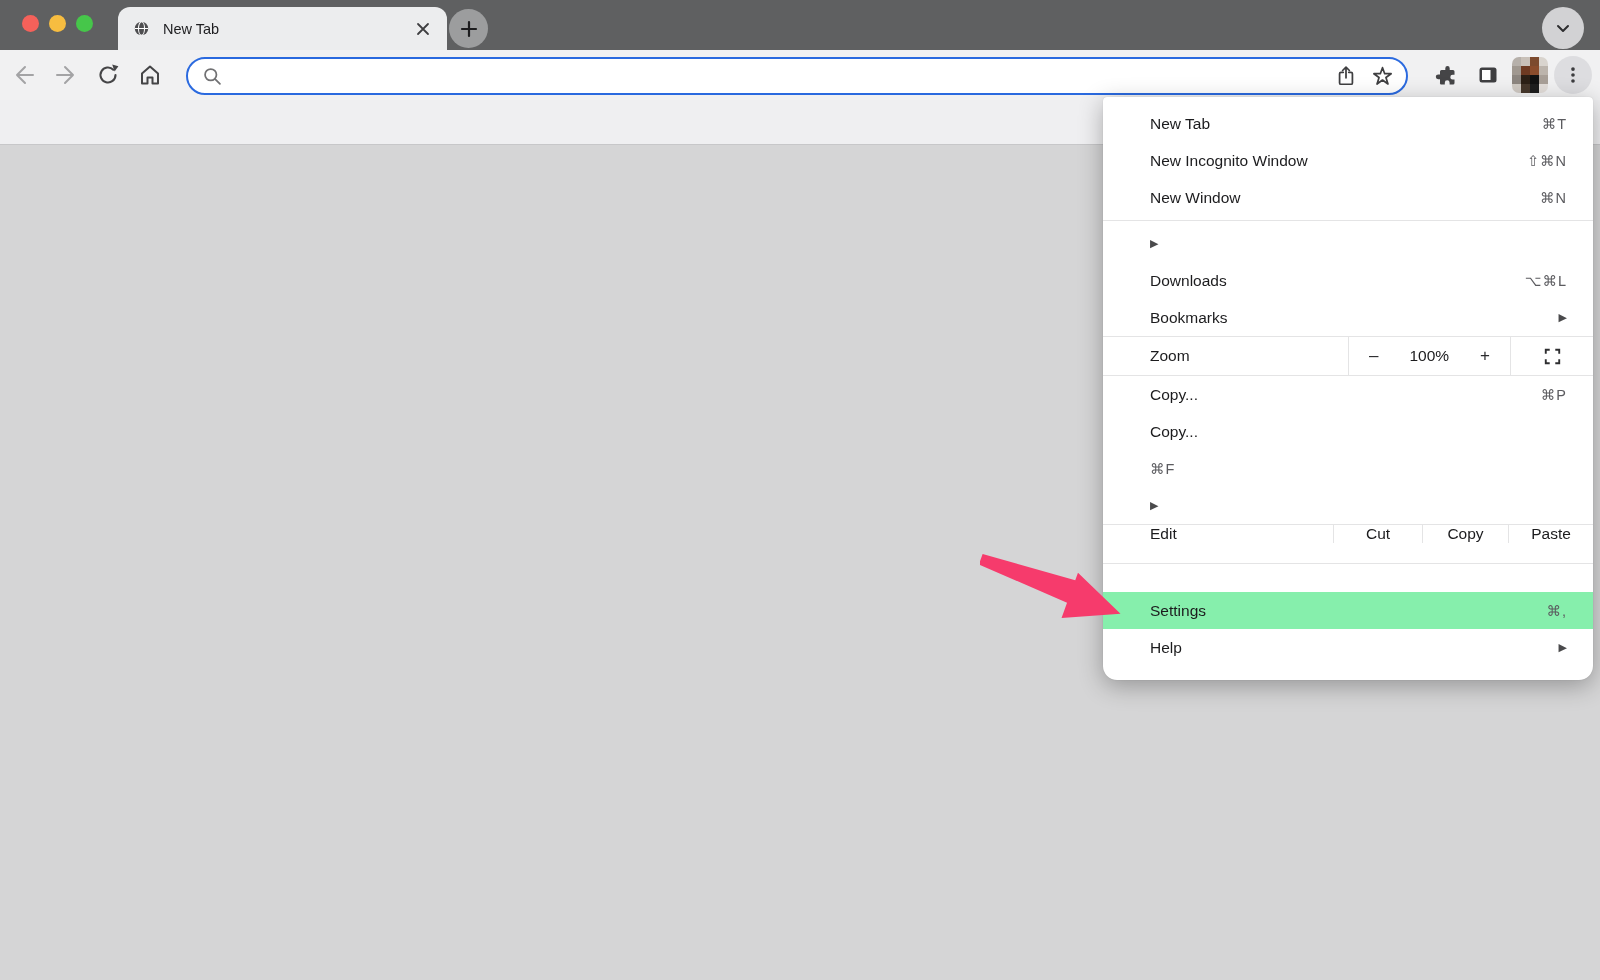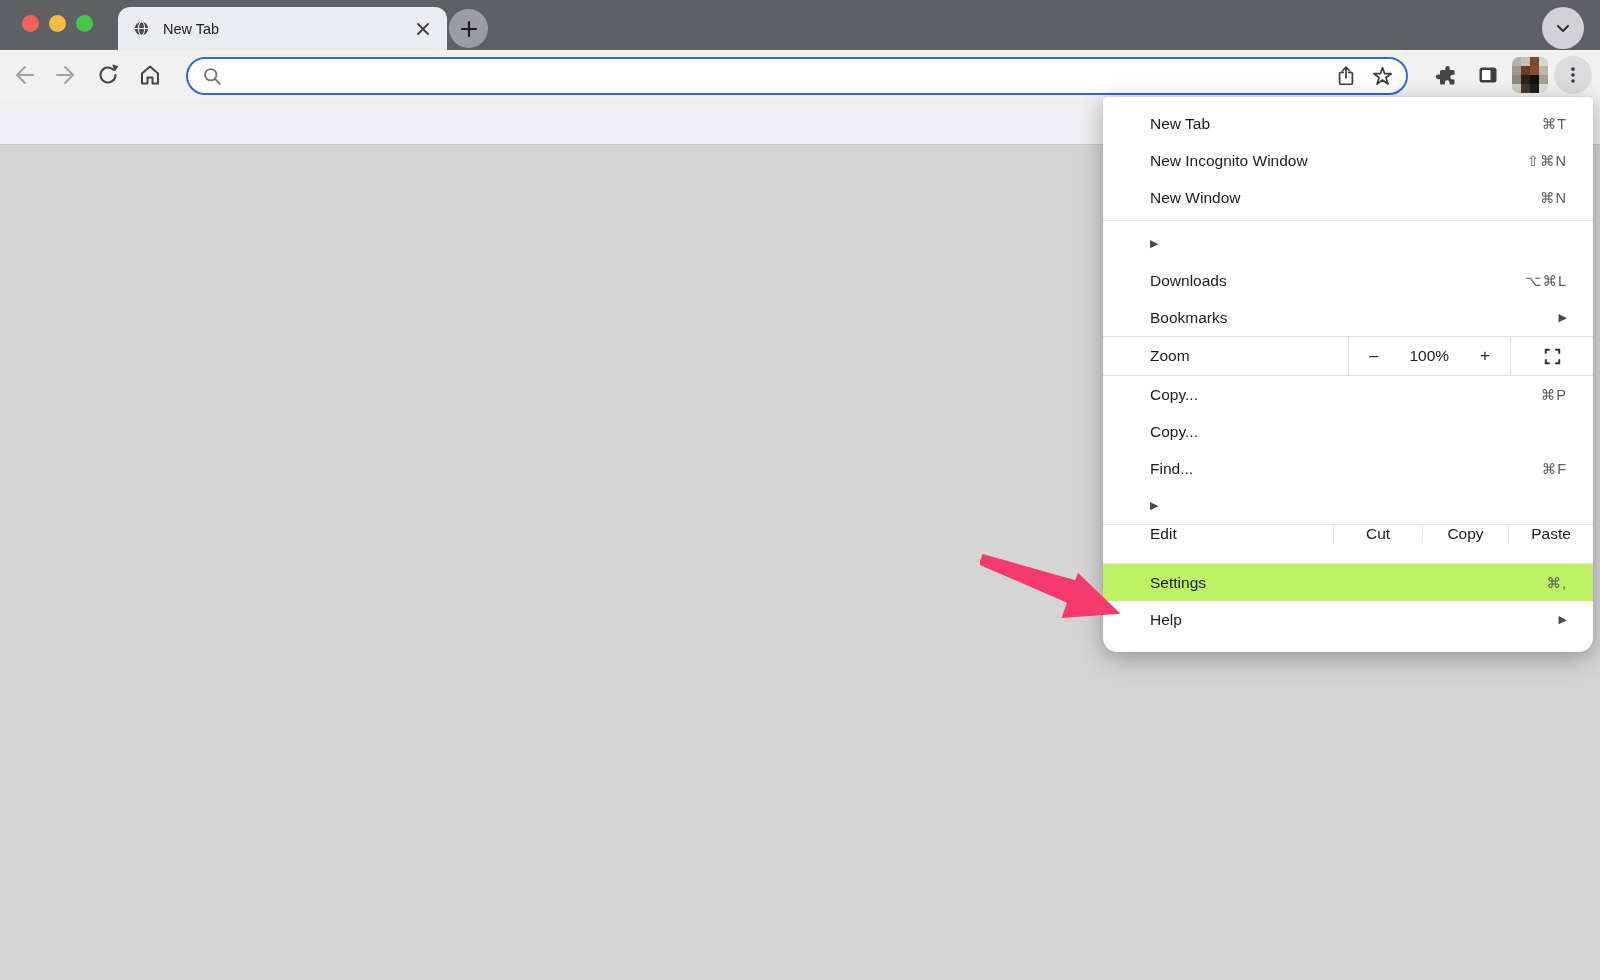--- a/index.html
+++ b/index.html
@@ -45,21 +45,21 @@
 
   
   .menu { position:absolute; left:1103px; top:97px; width:490px; background:#ffffff;
           border-radius:4px 4px 14px 14px; box-shadow:0 6px 24px rgba(0,0,0,.3), 0 0 1px rgba(0,0,0,.2);
           padding:8px 0 14px 0; font-size:15.5px; color:#1c1c1e; z-index:5; }
   .mi { height:37px; display:flex; align-items:center; padding:0 26px 0 47px; }
   .mi .lbl { flex:1; }
   .mi .sc { color:#5b5b5f; font-size:14.5px; letter-spacing:1px; }
   .mi .sub { color:#4a4a4c; font-size:11px; }
   .msep { height:1px; background:#e4e4e5; margin:4px 0; }
-  .mi.hl { background:#bef264; }
+  .mi.hl { background:#86efac;margin-top:28px; }
 
   .zoomrow { height:40px; border-top:1px solid #e4e4e5; border-bottom:1px solid #e4e4e5;
              display:flex; align-items:stretch; }
   .zr-label { width:245px; display:flex; align-items:center; padding-left:47px; }
   .zr-ctrl { width:162px; border-left:1px solid #e4e4e5; display:flex; align-items:center;
              justify-content:space-between; padding:0 20px; }
   .zr-fs { flex:1; border-left:1px solid #e4e4e5; display:flex; align-items:center; justify-content:center; }
   .zbtn { font-size:17px; color:#2a2a2c; }
   .zval { font-size:15.5px; color:#1c1c1e; }
 
@@ -241,21 +241,20 @@
   </div>
 
   <div class="mi">
     <span class="lbl">Copy...</span>
     <span class="sc">⌘P</span>
   </div>
   <div class="mi">
     <span class="lbl">Copy...</span>
   </div>
   <div class="mi">
-    <span class="lbl">Find...</span>
     <span class="sc">⌘F</span>
   </div>
   <div class="mi">
     <span class="sub">▶</span>
   </div>
 
   <div class="editrow">
     <div class="er-label">
       <span>Edit</span>
     </div>

